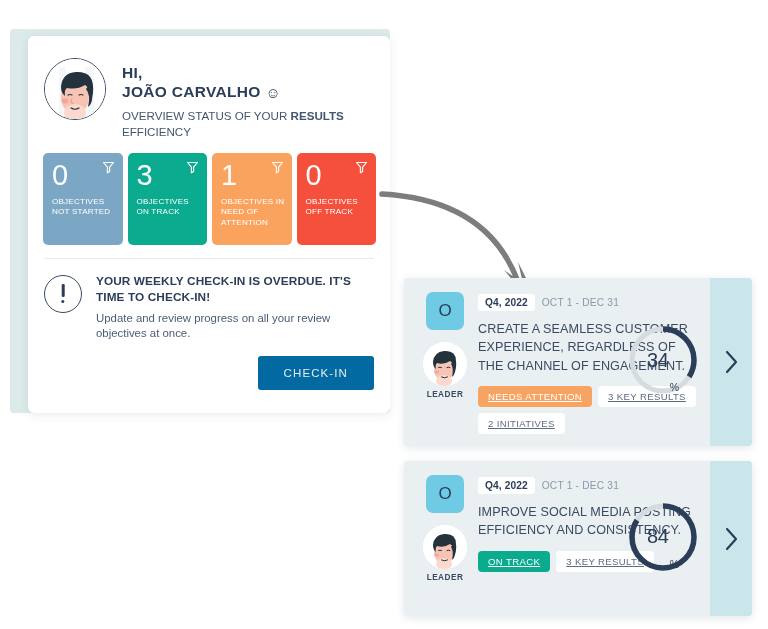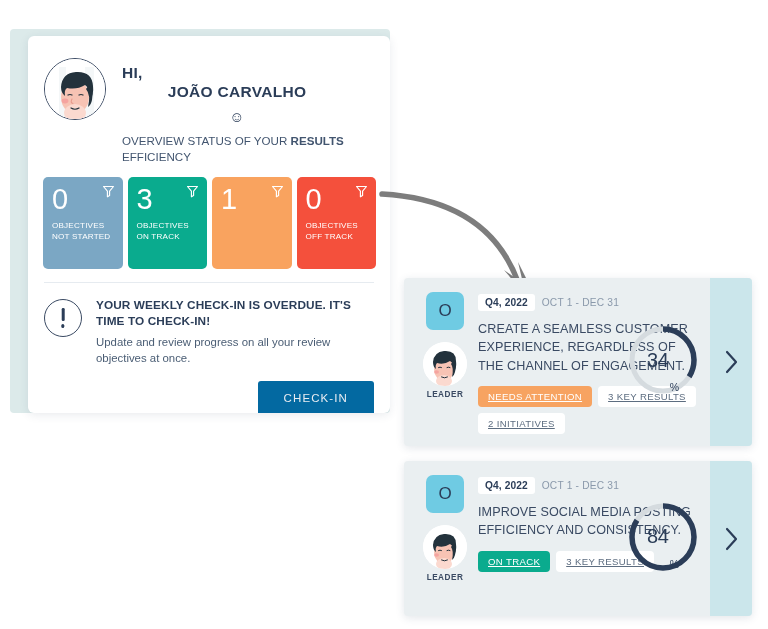--- a/index.html
+++ b/index.html
@@ -34,21 +34,21 @@
     overflow: hidden; flex: 0 0 62px; background: #fff;
     position: relative;
   }
   .greet-text { margin-left: 16px; padding-top: 6px; }
   .greet-hi {
     font-size: 15.5px; font-weight: bold; color: #2b3d58;
     letter-spacing: .3px; line-height: 1.18;
   }
   .greet-name {
     font-size: 15.5px; font-weight: bold; color: #2b3d58;
-    letter-spacing: .3px; line-height: 1.3; display: flex; align-items: center; gap: 5px; flex-direction: column;
+    letter-spacing: .3px; line-height: 1.3; display: flex; align-items: center; gap: 5px;
   }
   .smiley { font-size: 15px; color: #2b3d58; }
   .greet-sub {
     font-size: 11.6px; color: #42556f; margin-top: 6px;
     line-height: 1.35; max-width: 230px;
   }
   .greet-sub b { font-weight: bold; }
 
   
   .stats { display: flex; gap: 5px; padding: 13px 14px 0 15px; }
@@ -213,20 +213,21 @@
               <path d="M1.5 1.5 h10 l-3.9 4.6 v4.4 l-2.2 1.3 v-5.7 z" fill="none" stroke="#ffffff" stroke-width="1.15" stroke-linejoin="round"></path>
             </svg>
             <div class="num">3</div>
             <div class="lbl">OBJECTIVES ON TRACK</div>
           </div>
           <div class="stat" style="background: rgb(249, 163, 95);">
             <svg class="funnel" width="13" height="13" viewBox="0 0 13 13">
               <path d="M1.5 1.5 h10 l-3.9 4.6 v4.4 l-2.2 1.3 v-5.7 z" fill="none" stroke="#ffffff" stroke-width="1.15" stroke-linejoin="round"></path>
             </svg>
             <div class="num">1</div>
+            <div class="lbl">OBJECTIVES IN NEED OF ATTENTION</div>
           </div>
           <div class="stat" style="background: rgb(244, 80, 60);">
             <svg class="funnel" width="13" height="13" viewBox="0 0 13 13">
               <path d="M1.5 1.5 h10 l-3.9 4.6 v4.4 l-2.2 1.3 v-5.7 z" fill="none" stroke="#ffffff" stroke-width="1.15" stroke-linejoin="round"></path>
             </svg>
             <div class="num">0</div>
             <div class="lbl">OBJECTIVES OFF TRACK</div>
           </div>
         </div>
 

